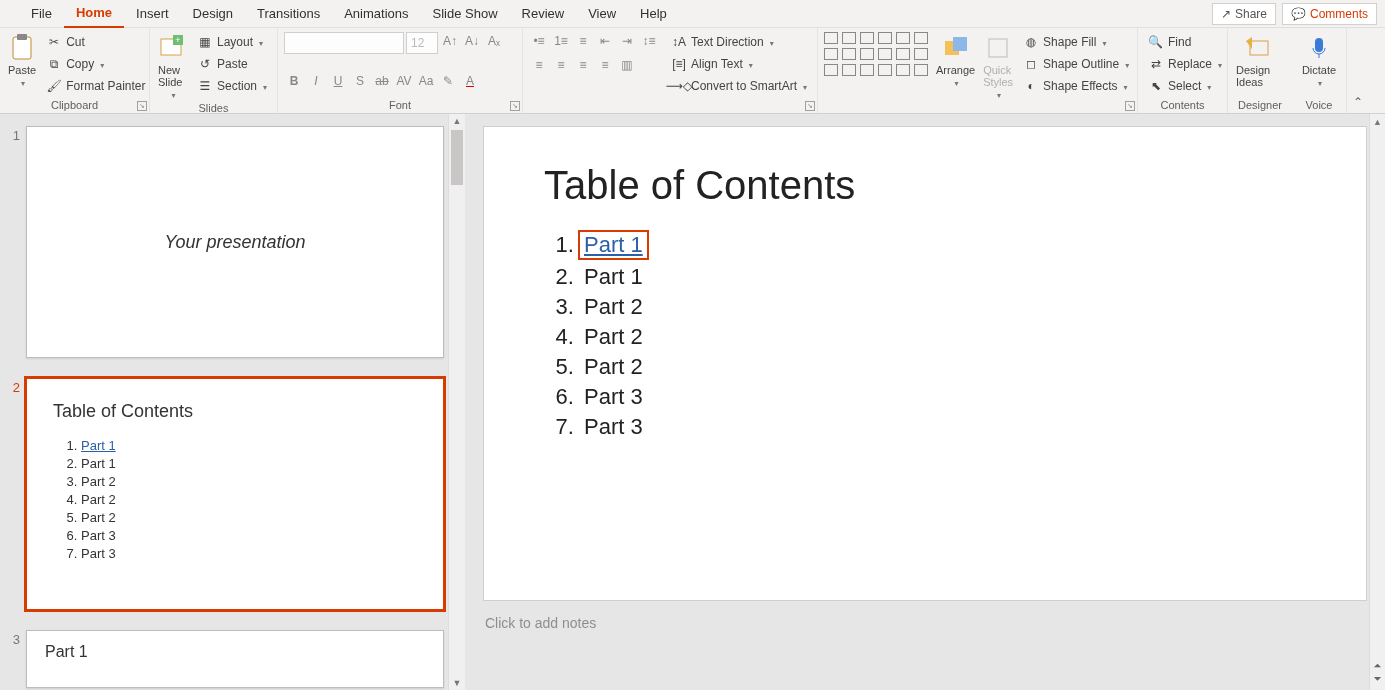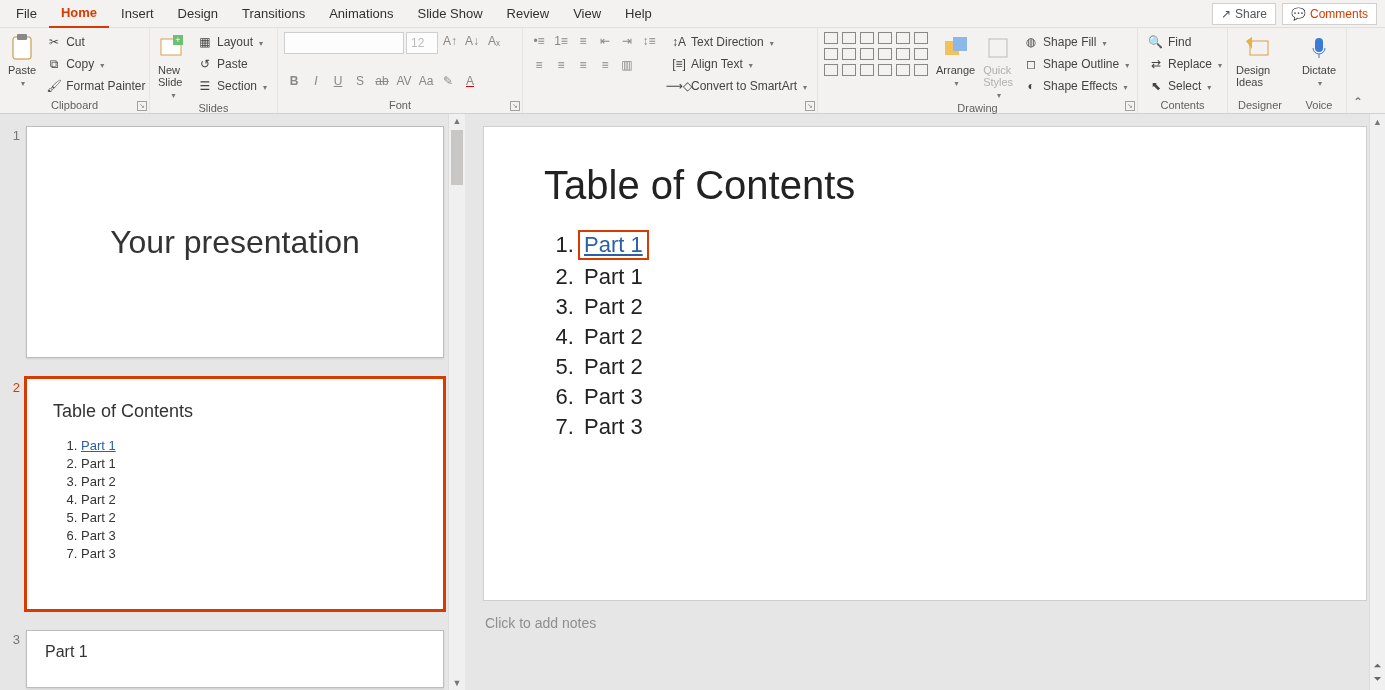--- a/index.html
+++ b/index.html
@@ -1,18 +1,18 @@
 <!DOCTYPE html>
 <html><head>
 <meta charset="utf-8">
 <style>
 * { margin: 0; padding: 0; box-sizing: border-box; }
 body { font-family: "Segoe UI", Arial, sans-serif; font-size: 12px; background: #e6e6e6; width: 1385px; height: 690px; overflow: hidden; position: relative; }
 
-.tabbar { background: #f3f2f1; border-bottom: 1px solid #e1dfdd; height: 28px; display: flex; align-items: center; padding-left: 4px; position: relative; }
+.tabbar { background: #f3f2f1; border-bottom: 1px solid #e1dfdd; height: 28px; display: flex; align-items: center; padding-left: 19px; position: relative; }
 .tabbar .tab { padding: 6px 12px; color: #323130; cursor: pointer; font-size: 13px; }
 .tabbar .tab.active { color: #d83b01; border-bottom: 2px solid #d83b01; font-weight: 600; }
 .topright { position: absolute; right: 8px; top: 3px; display: flex; gap: 6px; }
 .topbtn { border: 1px solid #d2d0ce; background: #fff; padding: 3px 8px; font-size: 12px; display: flex; align-items: center; gap: 4px; }
 .topbtn.share { color: #555; }
 .topbtn.comments { color: #d83b01; }
 
 .ribbon { background: #f3f2f1; height: 86px; border-bottom: 1px solid #d1d1d1; display: flex; align-items: stretch; }
 .group { border-right: 1px solid #e4e4e4; padding: 2px 6px 0 6px; display: flex; flex-direction: column; justify-content: space-between; position: relative; }
 .group-label { text-align: center; font-size: 11px; color: #5f5f5f; padding-bottom: 2px; position: relative; }
@@ -34,21 +34,21 @@
 .shapes-gallery div { border: 1px solid #888; width: 14px; height: 12px; }
 
 .work { display: flex; height: calc(100% - 114px); }
 .thumbs { width: 465px; background: #e6e6e6; overflow: hidden; position: relative; padding: 12px 4px 0 4px; }
 .thumb-row { display: flex; margin-bottom: 20px; align-items: flex-start; }
 .thumb-num { width: 22px; text-align: right; padding-right: 6px; color: #d83b01; font-size: 13px; padding-top: 2px; }
 .thumb-num.grey { color: #767676; }
 .thumb { width: 418px; background: #fff; border: 1px solid #bdbdbd; box-shadow: 0 1px 2px rgba(0,0,0,0.1); }
 .thumb.selected { outline: 2px solid #d83b01; border-color: #d83b01; }
 .thumb1 { height: 232px; display:flex; align-items:center; justify-content:center; }
-.thumb1 .t1-title { font-size: 32px; color: #333; font-weight: 400; }
+.thumb1 .t1-title { font-size: 18px; color: #333; font-weight: 400; font-style: italic; }
 .thumb2 { height: 232px; padding: 22px 26px; }
 .thumb2 .t2-title { font-size: 18px; color: #333; margin-bottom: 16px; }
 .thumb2 ol { list-style: decimal; padding-left: 28px; }
 .thumb2 li { font-size: 13px; color: #333; margin-bottom: 3px; }
 .thumb2 li a { color: #2b5fa7; text-decoration: underline; }
 .thumb3 { height: 58px; padding: 12px 18px; }
 .thumb-scroll { position:absolute; right:0; top:0; bottom:0; width:17px; background:#f0f0f0; border-left:1px solid #ddd; }
 .thumb-scroll-track { position:absolute; top:16px; bottom:16px; left:2px; right:2px; background:#f0f0f0;}
 .thumb-scroll-handle { position:absolute; top:0; height:55px; left:0; right:0; background:#c9c7c5; }
 .thumb-scroll-arrow { position:absolute; left:2px; right:2px; height:14px; text-align:center; color:#777; font-size:9px; line-height:14px; }
@@ -290,21 +290,20 @@
             <span>Shape Outline</span>
             <span class="chev"></span>
           </div>
         <div class="smallbtn">
             <span class="micon">◐</span>
             <span>Shape Effects</span>
             <span class="chev"></span>
           </div>
       </div>
     </div>
-    <div class="group-label">Drawing</div>
     <div class="launcher">↘</div>
   </div>
 
   <div class="group" style="width:90px">
     <div class="group-body">
         <div class="stack">
       <div class="smallbtn">
             <span class="micon">🔍</span>
             <span>Find</span>
           </div>

